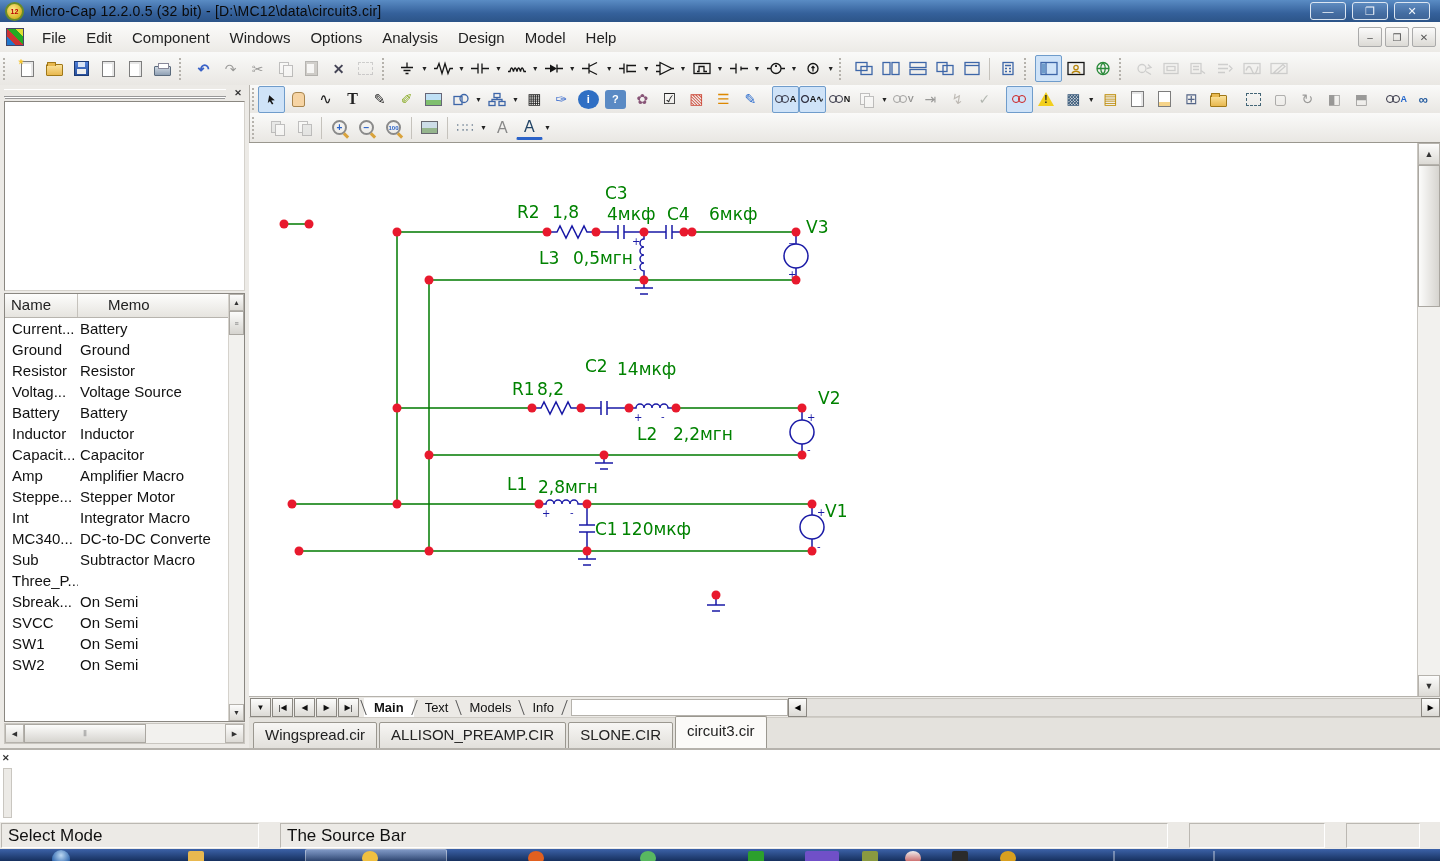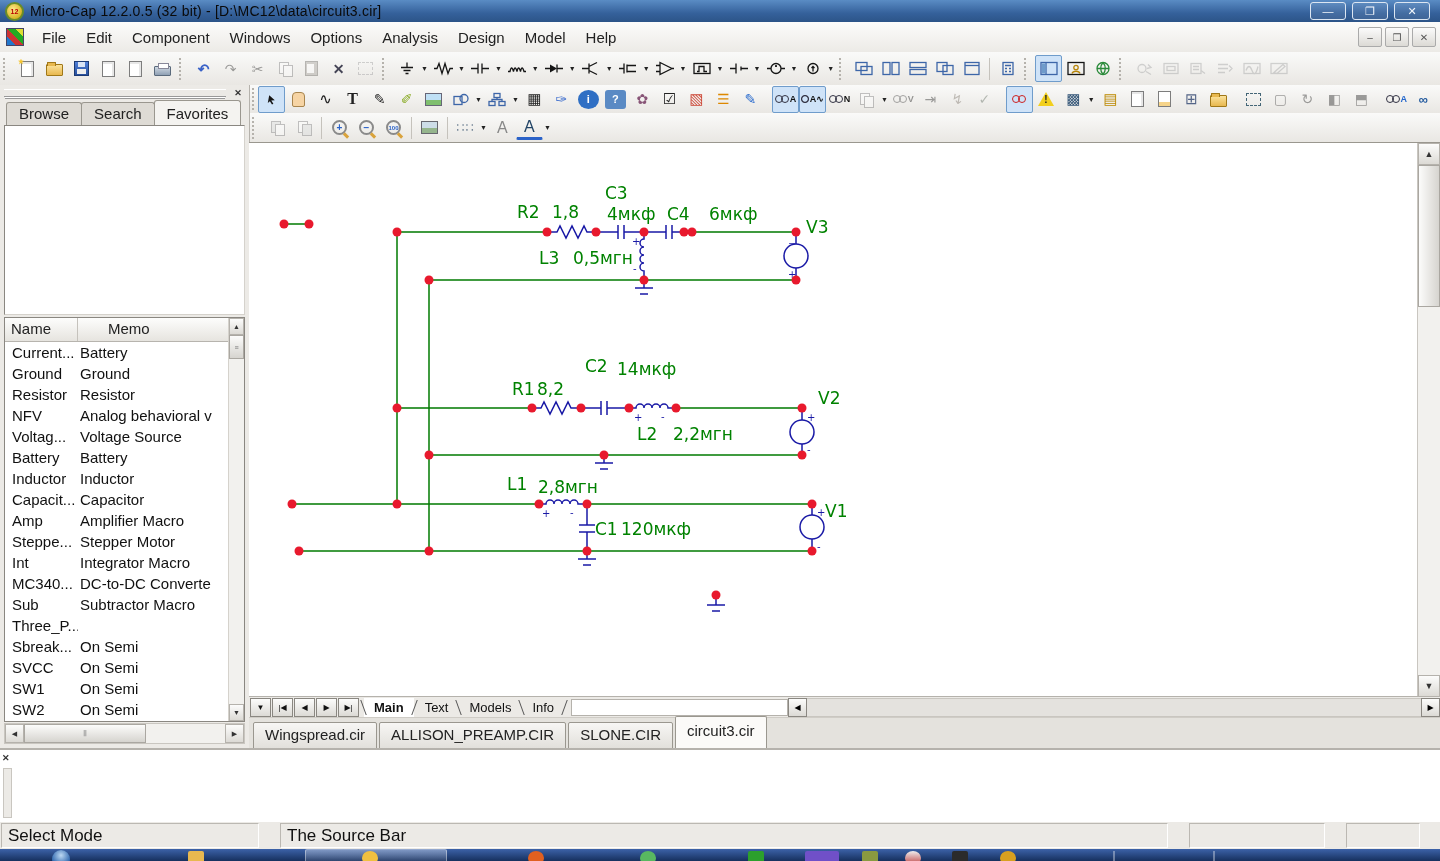--- a/index.html
+++ b/index.html
@@ -513,26 +513,20 @@
     <span class="tb-btn" style="color:#888;font-size:16px;">A</span>
     <span class="tb-btn" style="font-size:16px;color:#246;border-bottom:3px solid #2a62c8;height:20px;">A</span>
       <span class="dd">▼</span>
   </div>
 
   <div class="leftpanel">
     <div class="lp-grip">
       <span class="bars"></span>
       <span class="lp-close">✕</span>
     </div>
-    <div class="lp-tabs">
-
-    <span class="lp-tab">Browse</span>
-        <span class="lp-tab">Search</span>
-        <span class="lp-tab active">Favorites</span>
-      </div>
     <div class="lp-empty"></div>
     <div class="lp-table">
       <div class="lp-head">
         <span class="h-name">Name</span>
         <span class="h-memo">Memo</span>
       </div>
       <div class="lp-rows">
 
           <div class="lp-row">
             <span class="c-name">Current...</span>
@@ -542,24 +536,20 @@
           <div class="lp-row">
             <span class="c-name">Ground</span>
             <span class="c-memo">Ground</span>
           </div>
 
           <div class="lp-row">
             <span class="c-name">Resistor</span>
             <span class="c-memo">Resistor</span>
           </div>
 
-          <div class="lp-row">
-            <span class="c-name">NFV</span>
-            <span class="c-memo">Analog behavioral v</span>
-          </div>
 
           <div class="lp-row">
             <span class="c-name">Voltag...</span>
             <span class="c-memo">Voltage Source</span>
           </div>
 
           <div class="lp-row">
             <span class="c-name">Battery</span>
             <span class="c-memo">Battery</span>
           </div>

